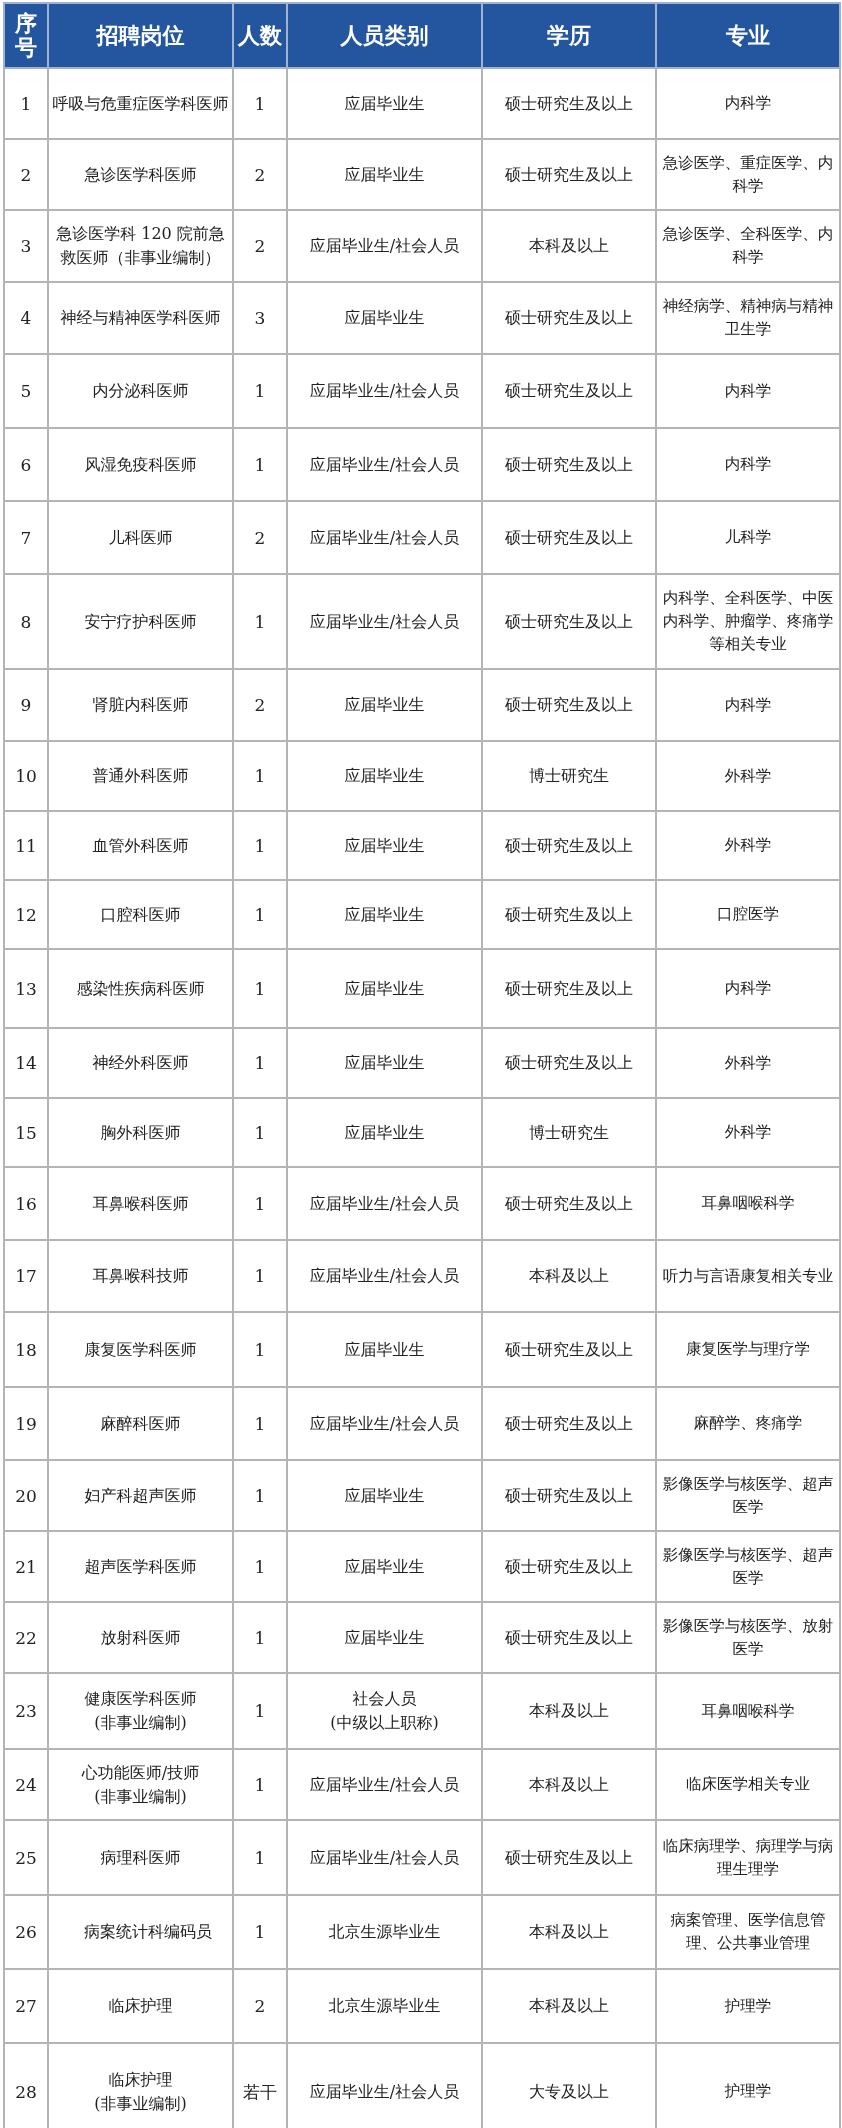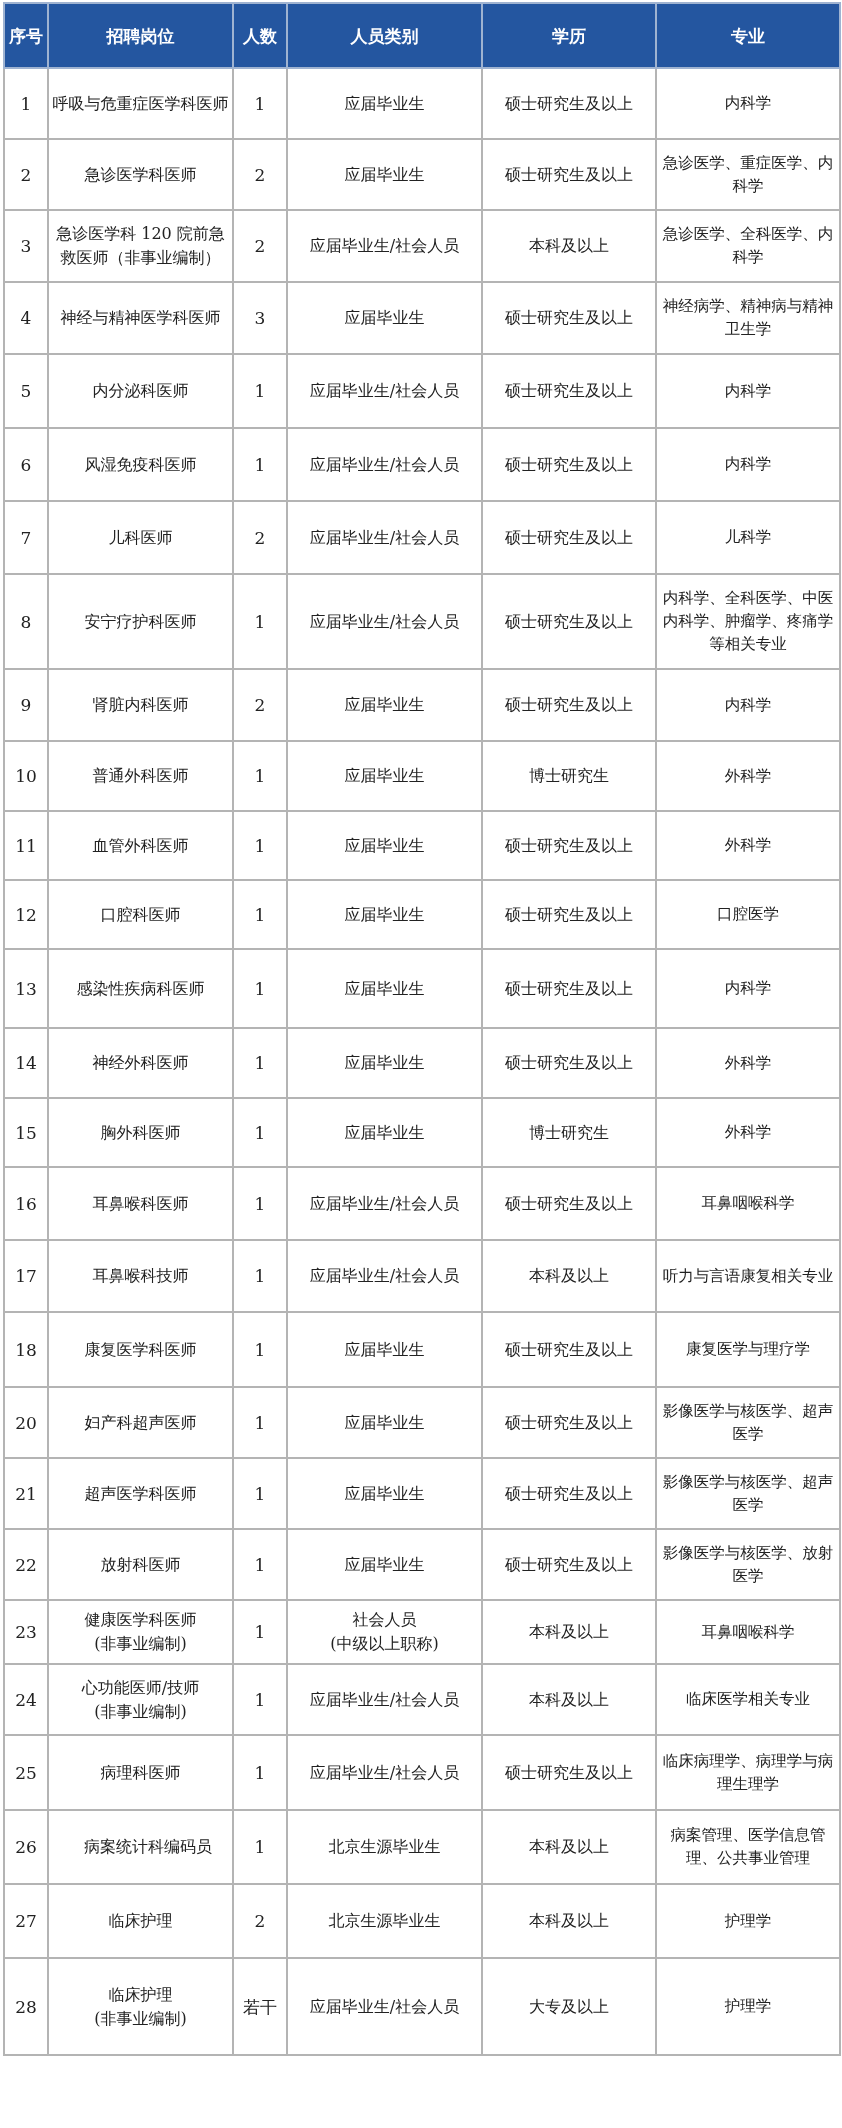--- a/index.html
+++ b/index.html
@@ -12,21 +12,21 @@
   }
   table.recruit td, table.recruit th {
     border: 2px solid #b4b4b4;
     text-align: center; vertical-align: middle;
     padding: 0 1px; line-height: 24px; font-size: 16px;
     word-break: break-all; overflow: hidden;
   }
   table.recruit th {
     background: #2456a0; color: #ffffff;
     font-family: "DejaVu Sans", "Liberation Sans", sans-serif;
-    font-weight: bold; font-size: 17px;
+    font-weight: bold; font-size: 22px;
     border-color: #9fb3d1;
     text-align: center;
   }
   table.recruit td.num { font-size: 17px; }
   table.recruit td.major { font-size: 15.5px; line-height: 23px; }
 </style>
 </head>
 <body>
 
 <table class="recruit">
@@ -186,20 +186,28 @@
         <td class="major" style="white-space: pre-line;">听力与言语康复相关专业</td>
       </tr>
       <tr style="height: 75px;">
         <td class="num" style="white-space: pre-line;">18</td>
         <td style="white-space: pre-line;">康复医学科医师</td>
         <td class="num" style="white-space: pre-line;">1</td>
         <td style="white-space: pre-line;">应届毕业生</td>
         <td style="white-space: pre-line;">硕士研究生及以上</td>
         <td class="major" style="white-space: pre-line;">康复医学与理疗学</td>
       </tr>
+      <tr style="height: 73px;">
+        <td class="num" style="white-space: pre-line;">19</td>
+        <td style="white-space: pre-line;">麻醉科医师</td>
+        <td class="num" style="white-space: pre-line;">1</td>
+        <td style="white-space: pre-line;">应届毕业生/社会人员</td>
+        <td style="white-space: pre-line;">硕士研究生及以上</td>
+        <td class="major" style="white-space: pre-line;">麻醉学、疼痛学</td>
+      </tr>
       <tr style="height: 71px;">
         <td class="num" style="white-space: pre-line;">20</td>
         <td style="white-space: pre-line;">妇产科超声医师</td>
         <td class="num" style="white-space: pre-line;">1</td>
         <td style="white-space: pre-line;">应届毕业生</td>
         <td style="white-space: pre-line;">硕士研究生及以上</td>
         <td class="major" style="white-space: pre-line;">影像医学与核医学、超声医学</td>
       </tr>
       <tr style="height: 71px;">
         <td class="num" style="white-space: pre-line;">21</td>
@@ -210,21 +218,21 @@
         <td class="major" style="white-space: pre-line;">影像医学与核医学、超声医学</td>
       </tr>
       <tr style="height: 71px;">
         <td class="num" style="white-space: pre-line;">22</td>
         <td style="white-space: pre-line;">放射科医师</td>
         <td class="num" style="white-space: pre-line;">1</td>
         <td style="white-space: pre-line;">应届毕业生</td>
         <td style="white-space: pre-line;">硕士研究生及以上</td>
         <td class="major" style="white-space: pre-line;">影像医学与核医学、放射医学</td>
       </tr>
-      <tr style="height: 64px;">
+      <tr style="height: 76px;">
         <td class="num" style="white-space: pre-line;">23</td>
         <td style="white-space: pre-line; text-align: center;">健康医学科医师
 (非事业编制)</td>
         <td class="num" style="white-space: pre-line;">1</td>
         <td style="white-space: pre-line;">社会人员
 (中级以上职称)</td>
         <td style="white-space: pre-line;">本科及以上</td>
         <td class="major" style="white-space: pre-line;">耳鼻咽喉科学</td>
       </tr>
       <tr style="height: 71px;">

